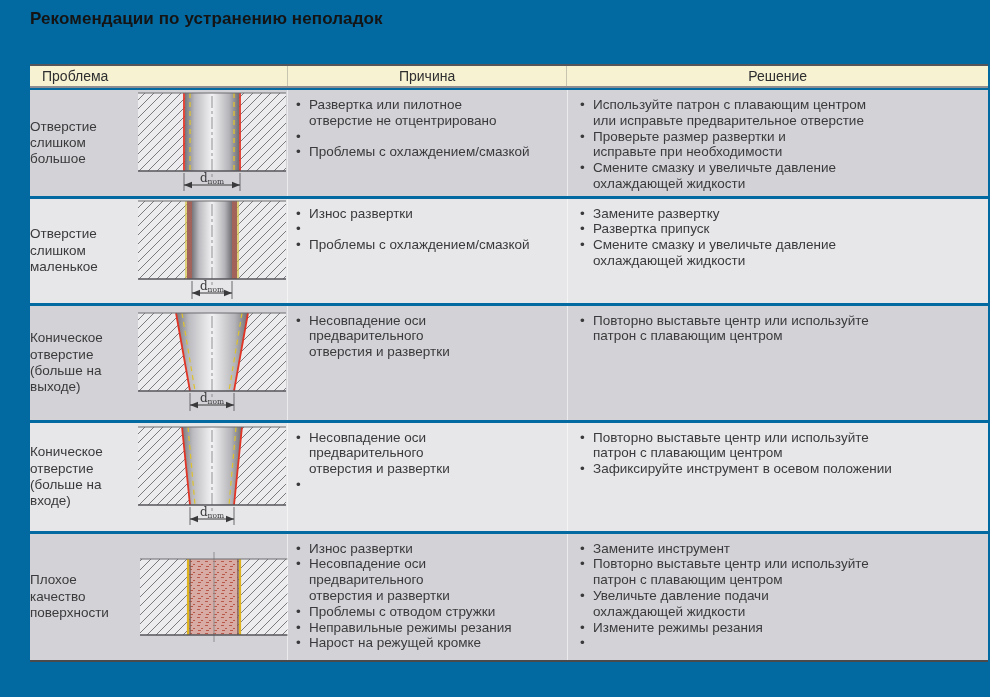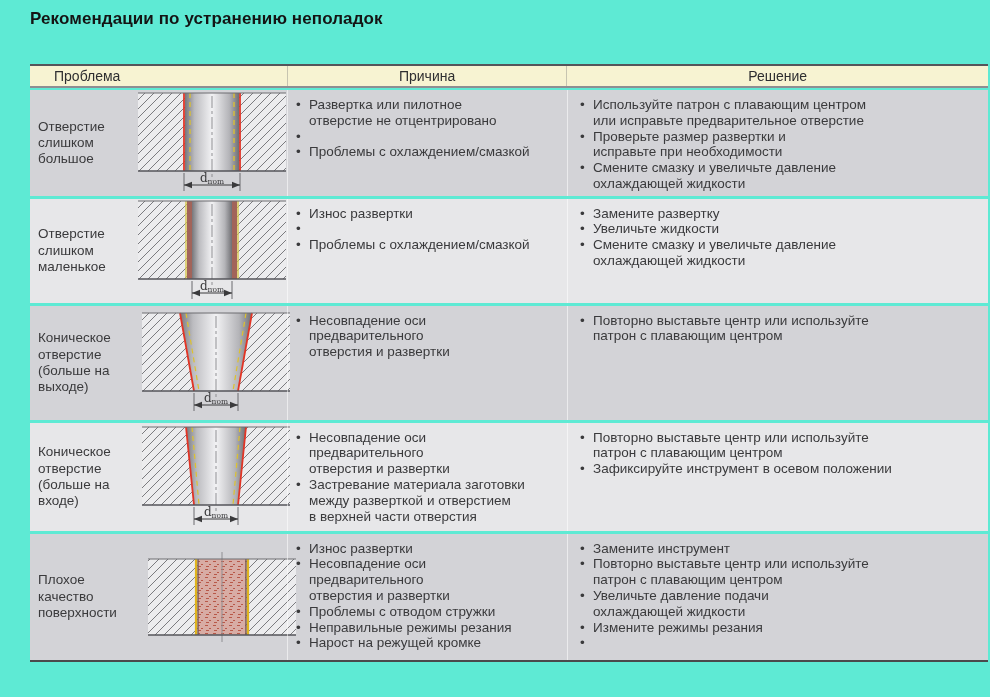--- a/index.html
+++ b/index.html
@@ -1,40 +1,40 @@
 <!DOCTYPE html>
 <html><head>
 <meta charset="utf-8">
 <style>
   * { margin:0; padding:0; box-sizing:border-box; }
   html,body { width:990px; height:697px; background:#ffffff; overflow:hidden;
               font-family:"Liberation Sans","DejaVu Sans",sans-serif; }
-  .page { position:relative; width:990px; height:697px; background:#5eead4; }
+  .page { position:relative; width:990px; height:697px; background:#0369a1; }
   .title { position:absolute; left:30px; top:9px; font-size:17px; font-weight:bold; color:#141414; letter-spacing:.1px; }
 
   .table { position:absolute; left:30px; top:64px; width:958px; }
 
   .thead { display:flex; height:24px; background:#f7f3d2;
            border-top:2px solid #55555a; border-bottom:2px solid #8e8e92; margin-bottom:2px; }
   .th { font-size:14px; color:#2e2e30; display:flex; align-items:center; }
-  .th-problem  { width:257px; padding-left:24px; }
+  .th-problem  { width:257px; padding-left:12px; }
   .th-cause    { width:280px; justify-content:center; border-left:1px solid rgba(110,110,114,.35); }
   .th-solution { width:422px; justify-content:center; border-left:1px solid rgba(110,110,114,.35); }
 
   .row { display:flex; margin-bottom:3px; }
   .row:last-child { margin-bottom:0; }
   .row-dark  { background:#d3d3d7; }
   .row-light { background:#e7e7e9; }
   .tbody .row:nth-child(1){ min-height:104px; }
   .tbody .row:nth-child(2){ min-height:104px; }
   .tbody .row:nth-child(3){ min-height:114px; }
   .tbody .row:nth-child(4){ min-height:108px; }
   .tbody .row:nth-child(5){ min-height:126px; }
 
-  .cell-problem { width:257px; display:flex; align-items:center; padding-left:8px;gap:28px; }
+  .cell-problem { width:257px; display:flex; align-items:center; padding-left:0;gap:28px; }
   .problem-label { flex:1 1 auto; font-size:13.5px; line-height:1.2; color:#3a3a3c; white-space:pre-line; padding-right:2px; }
   .diagram { flex:0 0 150px; width:150px; display:flex; align-items:flex-start; justify-content:center; }
   .diagram svg { display:block; }
 
   .cell-cause    { width:280px; padding:7px 4px 4px 8px; border-left:1px solid rgba(255,255,255,.55); }
   .cell-solution { width:421px; padding:7px 4px 4px 12px; border-left:1px solid rgba(255,255,255,.55); }
 
   ul.bullets { list-style:none; }
   ul.bullets li { display:flex; font-size:13.5px; line-height:1.17; color:#3a3a3c; }
   ul.bullets .dot { flex:0 0 13px; text-align:left; }
@@ -196,21 +196,21 @@
             </ul>
     </div>
     <div class="cell-solution">
       <ul class="bullets">
               <li>
                 <span class="dot">•</span>
                 <span class="txt">Замените развертку</span>
               </li>
               <li>
                 <span class="dot">•</span>
-                <span class="txt">Увеличьте жидкости</span>
+                <span class="txt">Развертка припуск</span>
               </li>
               <li>
                 <span class="dot">•</span>
                 <span class="txt">Смените смазку и увеличьте давление
 охлаждающей жидкости</span>
               </li>
             </ul>
     </div>
   </div>
 
@@ -328,23 +328,20 @@
     <div class="cell-cause">
       <ul class="bullets">
               <li>
                 <span class="dot">•</span>
                 <span class="txt">Несовпадение оси
 предварительного
 отверстия и развертки</span>
               </li>
               <li>
                 <span class="dot">•</span>
-                <span class="txt">Застревание материала заготовки
-между разверткой и отверстием
-в верхней части отверстия</span>
               </li>
             </ul>
     </div>
     <div class="cell-solution">
       <ul class="bullets">
               <li>
                 <span class="dot">•</span>
                 <span class="txt">Повторно выставьте центр или используйте
 патрон с плавающим центром</span>
               </li>

